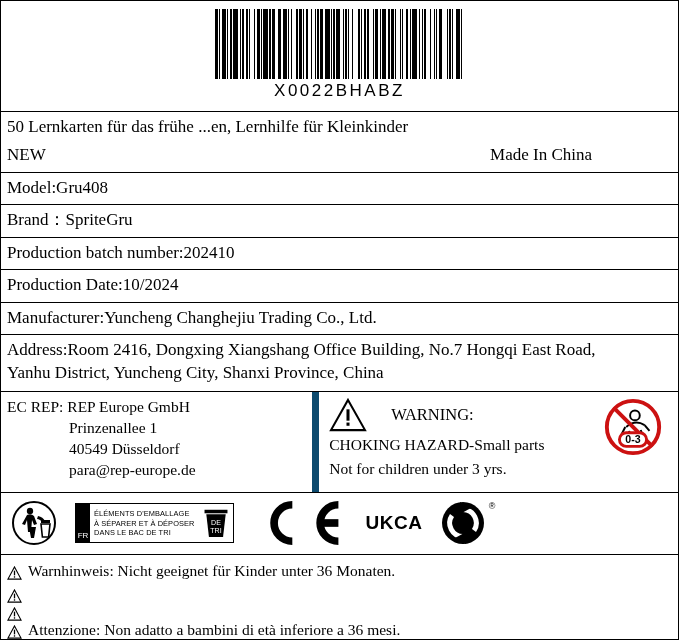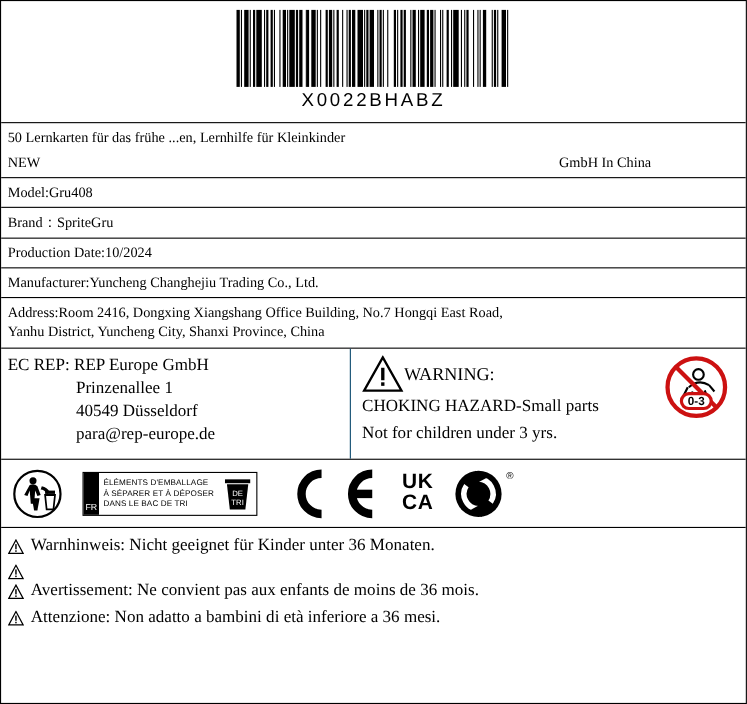--- a/index.html
+++ b/index.html
@@ -51,21 +51,21 @@
     font-family: "Liberation Sans", sans-serif;
     font-size: 17px;
     letter-spacing: 2.5px;
     margin-top: 2px;
   }
 
   
   .row {
     border-bottom: 1px solid #000;
     padding: 4px 6px 5px 6px;
-    font-size: 13px;
+    font-size: 17px;
     line-height: 1.32;
     box-sizing: border-box;
   }
   .row.title {
     padding-top: 4px;
     padding-bottom: 2px;
     border-bottom: none;
   }
   .row.split {
     display: flex;
@@ -82,36 +82,36 @@
 
   
   .mid {
     display: flex;
     border-bottom: 1px solid #000;
     min-height: 100px;
   }
   .rep {
     width: 47%;
     box-sizing: border-box;
-    border-right: 1px solid #0c4a6e;
+    border-right: 7px solid #0c4a6e;
     padding: 4px 6px 6px 6px;
     font-size: 15.5px;
     line-height: 1.36;
   }
   .rep .indent { padding-left: 62px; }
   .warn {
     flex: 1;
     box-sizing: border-box;
     padding: 6px 8px 6px 10px;
     position: relative;
   }
   .warn-top {
     display: flex;
     align-items: center;
-    gap: 0;
+    gap: 24px;
   }
   .tri {
     width: 38px; height: 34px;
     position: relative;
     flex: none;
   }
   .tri svg { display: block; }
   .warn-label {
     font-size: 16.5px;
   }
@@ -176,21 +176,20 @@
     padding: 0 2px;
     border-left: 0;
   }
   .ce { font-family: "Liberation Sans", sans-serif; }
   .ukca {
     font-family: "Liberation Sans", sans-serif;
     font-weight: bold;
     font-size: 19px;
     line-height: 0.98;
     letter-spacing: 0.5px;
-    flex-direction: column;
   }
   .greendot { width: 46px; height: 46px; position: relative; }
   .greendot .reg {
     position: absolute;
     right: -9px; top: 1px;
     font-size: 9px;
     font-family: "Liberation Sans", sans-serif;
   }
 
   
@@ -345,25 +344,26 @@
           <i style="width:0.95px;background:#000"></i>
           <i style="width:1.90px;background:transparent"></i>
         </div>
       <div class="barcode-text">X0022BHABZ</div>
     </div>
   </div>
 
   <div class="row title">50 Lernkarten für das frühe ...en, Lernhilfe für Kleinkinder</div>
   <div class="row split">
     <span>NEW</span>
-    <span class="made-in">GmbH In China</span>
+    <span class="made-in">Made In China</span>
   </div>
 
   <div class="row">Model:Gru408</div>
   <div class="row">Brand：SpriteGru</div>
+  <div class="row">Production batch number:202410</div>
   <div class="row">Production Date:10/2024</div>
   <div class="row">Manufacturer:Yuncheng Changhejiu Trading Co., Ltd.</div>
   <div class="row address">
     <div>Address:Room 2416, Dongxing Xiangshang Office Building, No.7 Hongqi East Road,</div>
     <div>Yanhu District, Yuncheng City, Shanxi Province, China</div>
   </div>
 
   <div class="mid">
     <div class="rep">
       <div>
@@ -486,21 +486,20 @@
       </span>
     </div>
     <div class="foot-line">
       <span class="foot-tri">
         <svg viewBox="0 0 16 15" width="15" height="14">
           <polygon points="8,1 15,14 1,14" fill="none" stroke="#000" stroke-width="1.2"></polygon>
           <rect x="7.3" y="5" width="1.4" height="5" fill="#000"></rect>
           <rect x="7.3" y="11" width="1.4" height="1.5" fill="#000"></rect>
         </svg>
       </span>
-      <span>Avertissement: Ne convient pas aux enfants de moins de 36 mois.</span>
     </div>
     <div class="foot-line">
       <span class="foot-tri">
         <svg viewBox="0 0 16 15" width="15" height="14">
           <polygon points="8,1 15,14 1,14" fill="none" stroke="#000" stroke-width="1.2"></polygon>
           <rect x="7.3" y="5" width="1.4" height="5" fill="#000"></rect>
           <rect x="7.3" y="11" width="1.4" height="1.5" fill="#000"></rect>
         </svg>
       </span>
       <span>Attenzione: Non adatto a bambini di età inferiore a 36 mesi.</span>

